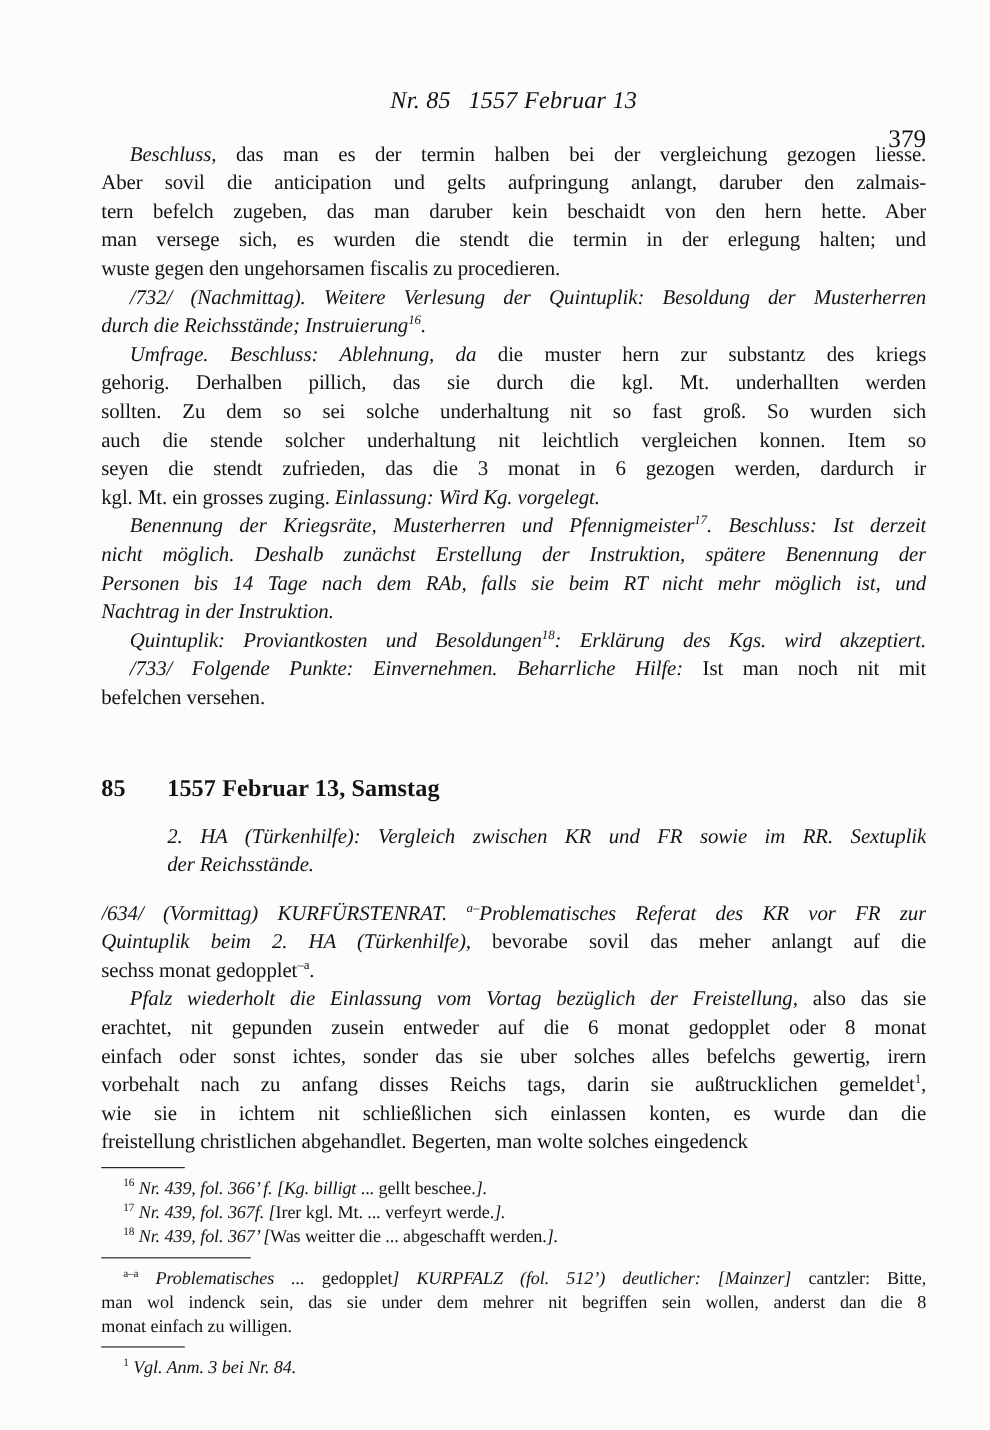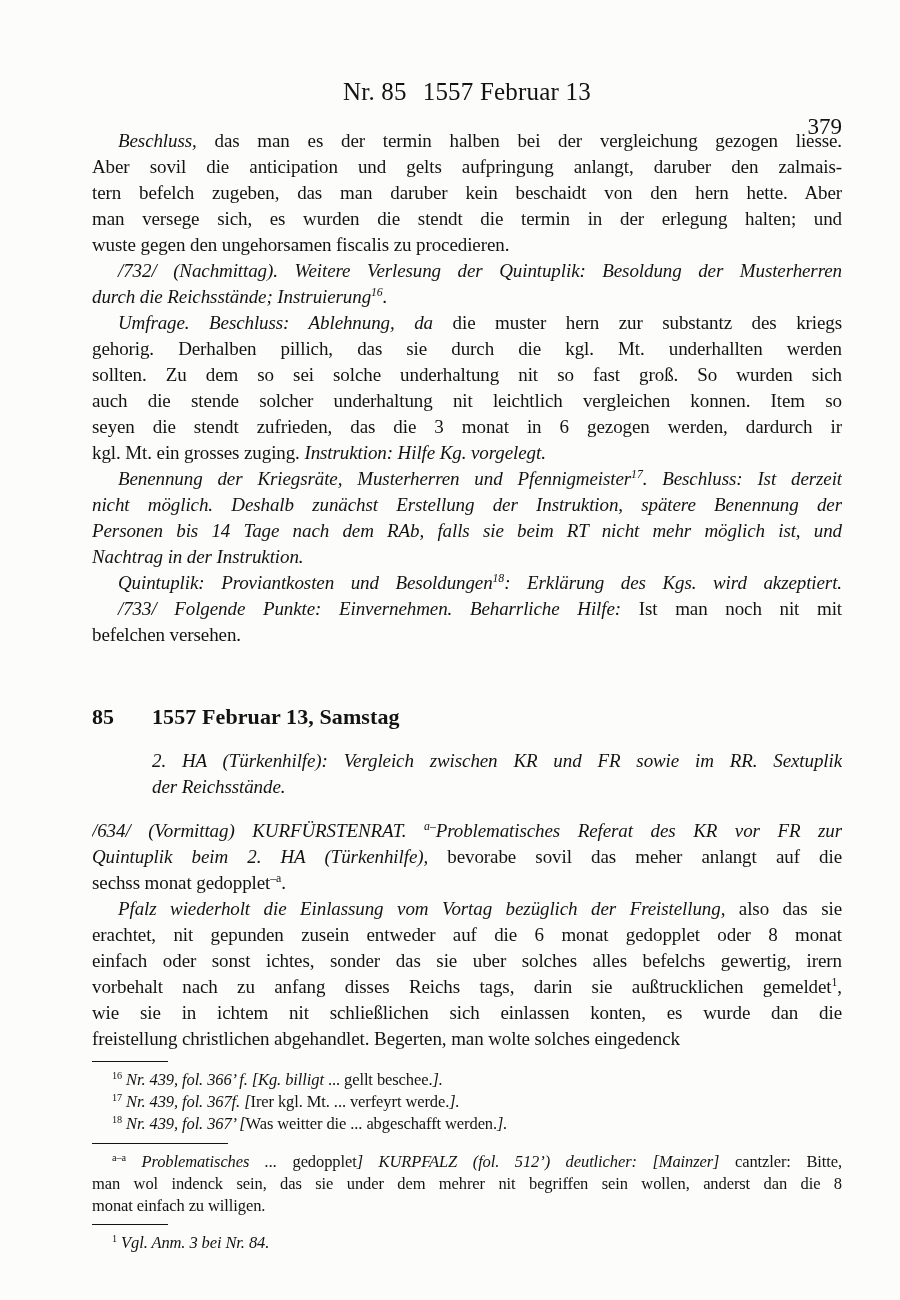--- a/index.html
+++ b/index.html
@@ -4,21 +4,21 @@
 <style>
   html,body { margin:0; padding:0; }
   .page {
     position:relative; width:900px; height:1300px;
     background:#fcfcfa; color:#131313;
     font-family:"Liberation Serif","DejaVu Serif",serif;
     overflow:hidden;
   }
   .column { position:absolute; left:92px; top:78px; width:750px; }
   .pagehead { position:relative; height:30px; }
-  .running { text-align:center; font-size:25px; letter-spacing:.2px; }
+  .running { text-align:center; font-size:22px; letter-spacing:.2px;font-style:italic; }
   .running .gap { display:inline-block; width:16px; }
   .pagenum { position:absolute; right:0; top:-5px; font-size:23px;margin-top:41px; }
   .block { font-size:19px; line-height:26px; letter-spacing:-.1px; }
   .block.first { margin-top:20px; }
   .block.fn { font-size:16.5px; line-height:22px; }
   .line { height:26px; overflow:hidden; }
   .fn .line { height:22px; }
   .line.j { text-align:justify; text-align-last:justify; }
   .line.ind { text-indent:26px; }
   .fn .line.ind { text-indent:20px; }
@@ -51,21 +51,21 @@
         <div class="block">
           <div class="line j ind"><span class="i">/732/ (Nachmittag). Weitere Verlesung der Quintuplik: Besoldung der Musterherren</span></div>
           <div class="line"><span class="i">durch die Reichsstände; Instruierung</span><span class="i sup">16</span><span class="i">.</span></div>
         </div>
         <div class="block">
           <div class="line j ind"><span class="i">Umfrage. Beschluss: Ablehnung, da</span><span> die muster hern zur substantz des kriegs</span></div>
           <div class="line j"><span>gehorig. Derhalben pillich, das sie durch die kgl. Mt. underhallten werden</span></div>
           <div class="line j"><span>sollten. Zu dem so sei solche underhaltung nit so fast groß. So wurden sich</span></div>
           <div class="line j"><span>auch die stende solcher underhaltung nit leichtlich vergleichen konnen. Item so</span></div>
           <div class="line j"><span>seyen die stendt zufrieden, das die 3 monat in 6 gezogen werden, dardurch ir</span></div>
-          <div class="line"><span>kgl. Mt. ein grosses zuging. </span><span class="i">Instruktion: Hilfe Kg. vorgelegt.</span></div>
+          <div class="line"><span>kgl. Mt. ein grosses zuging. </span><span class="i">Einlassung: Wird Kg. vorgelegt.</span></div>
         </div>
         <div class="block">
           <div class="line j ind"><span class="i">Benennung der Kriegsräte, Musterherren und Pfennigmeister</span><span class="i sup">17</span><span class="i">. Beschluss: Ist derzeit</span></div>
           <div class="line j"><span class="i">nicht möglich. Deshalb zunächst Erstellung der Instruktion, spätere Benennung der</span></div>
           <div class="line j"><span class="i">Personen bis 14 Tage nach dem RAb, falls sie beim RT nicht mehr möglich ist, und</span></div>
           <div class="line"><span class="i">Nachtrag in der Instruktion.</span></div>
         </div>
         <div class="block">
           <div class="line j ind"><span class="i">Quintuplik: Proviantkosten und Besoldungen</span><span class="i sup">18</span><span class="i">: Erklärung des Kgs. wird akzeptiert.</span></div>
         </div>

